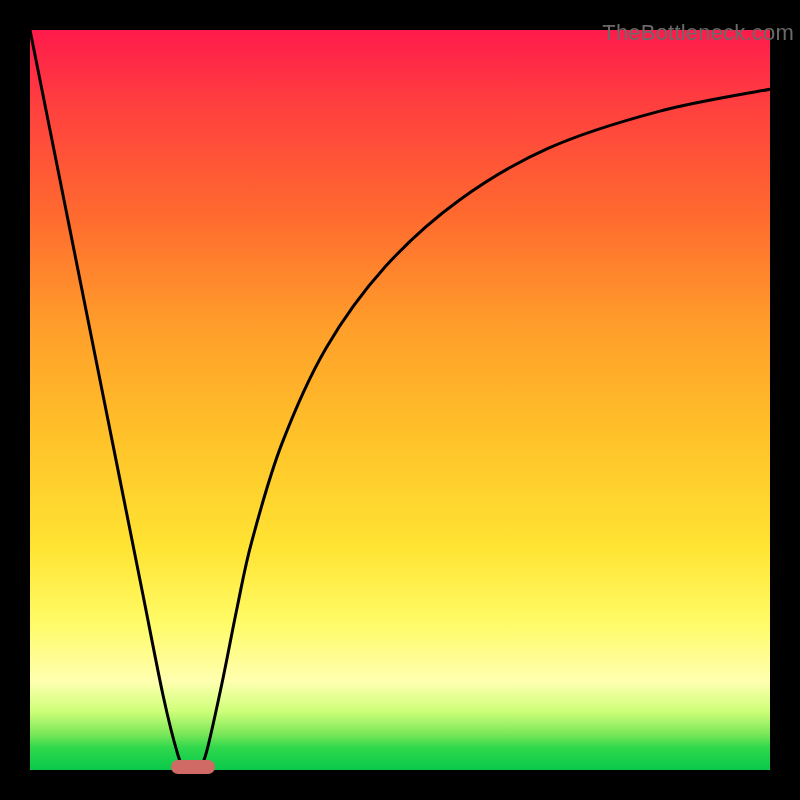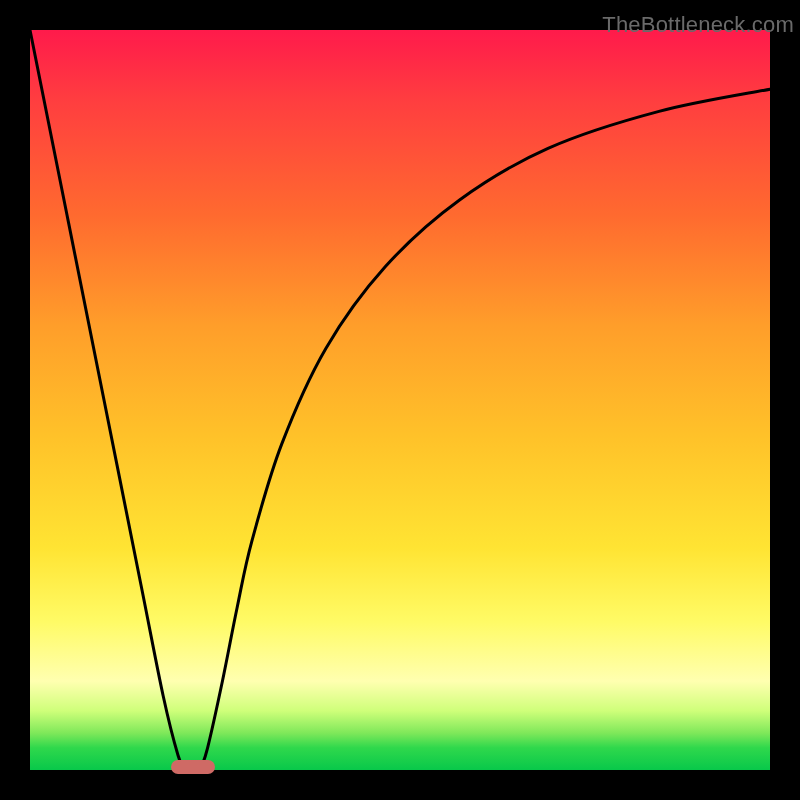--- a/index.html
+++ b/index.html
@@ -37,21 +37,21 @@
       #fffb66 80%,
       #ffffb0 88%,
       #cfff7a 92%,
       #7fe85a 95%,
       #2fd84c 97%,
       #08c84a 100%
     );
   }
   .watermark {
     position: absolute;
-    top: 12px;
+    top: 20px;
     right: 6px;
     color: #6a6a6a;
     font-size: 22px;
     font-weight: 500;
     letter-spacing: 0.2px;
     user-select: none;
   }
   svg.curve {
     position: absolute;
     left: 0;

